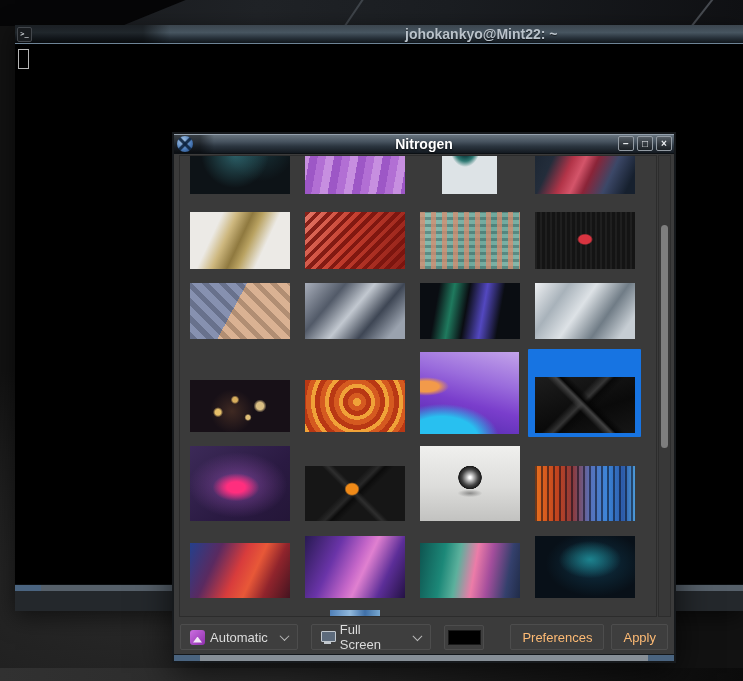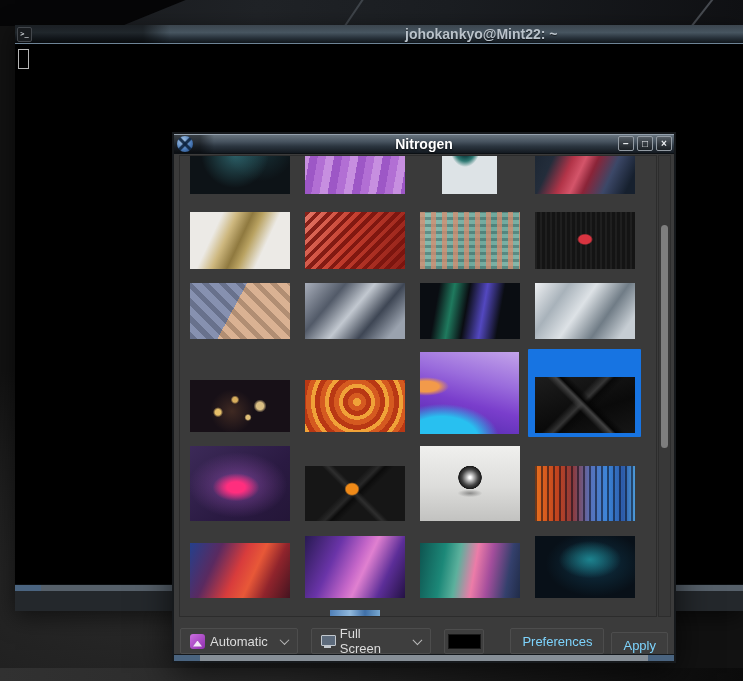--- a/index.html
+++ b/index.html
@@ -94,22 +94,22 @@
   .monitor-icon .mon-screen{position:absolute;left:0;top:0;width:13px;height:9px;
     border:1.5px solid #c2c8ce;border-radius:1px;background:#5d6b7c;}
   .monitor-icon .mon-stand{position:absolute;left:3.5px;bottom:0;width:7px;height:2px;background:#c2c8ce;}
   .chev{width:6px;height:6px;border-right:1.8px solid #b9b9b9;border-bottom:1.8px solid #b9b9b9;
     transform:rotate(45deg) translate(-1px,-1px);margin-left:8px;}
   .swatch-btn{width:43px;height:25px;background:#3e3e3e;border:1px solid #4d4d4d;border-radius:2px;
     display:flex;align-items:center;justify-content:center;box-sizing:border-box;}
   .swatch{width:31px;height:13px;border:1px solid #1a1a1a;}
   .spacer{flex:1;}
   .btn{height:26px;padding:0 11px;background:#3e3e3e;border:1px solid #4d4d4d;border-radius:2px;
-    color:#7dd3fc;font-size:13px;font-family:"Liberation Sans",sans-serif;}
-  .controls .btn + .btn{margin-left:-6px;margin-top:8px;}
+    color:#fdba74;font-size:13px;font-family:"Liberation Sans",sans-serif;}
+  .controls .btn + .btn{margin-left:-6px;}
   .nit-bottom-edge{position:absolute;left:0;right:0;bottom:0;height:7px;
     border-top:1px solid #14181c;box-sizing:border-box;
     background:linear-gradient(90deg,#4a6480 0 26px,#878f97 26px calc(100% - 26px),#4a6480 calc(100% - 26px));}
 </style>
 </head>
 <body>
 
 <div class="desktop">
   <div class="desk-top-strip"></div>
   <div class="desk-facet-black"></div>

